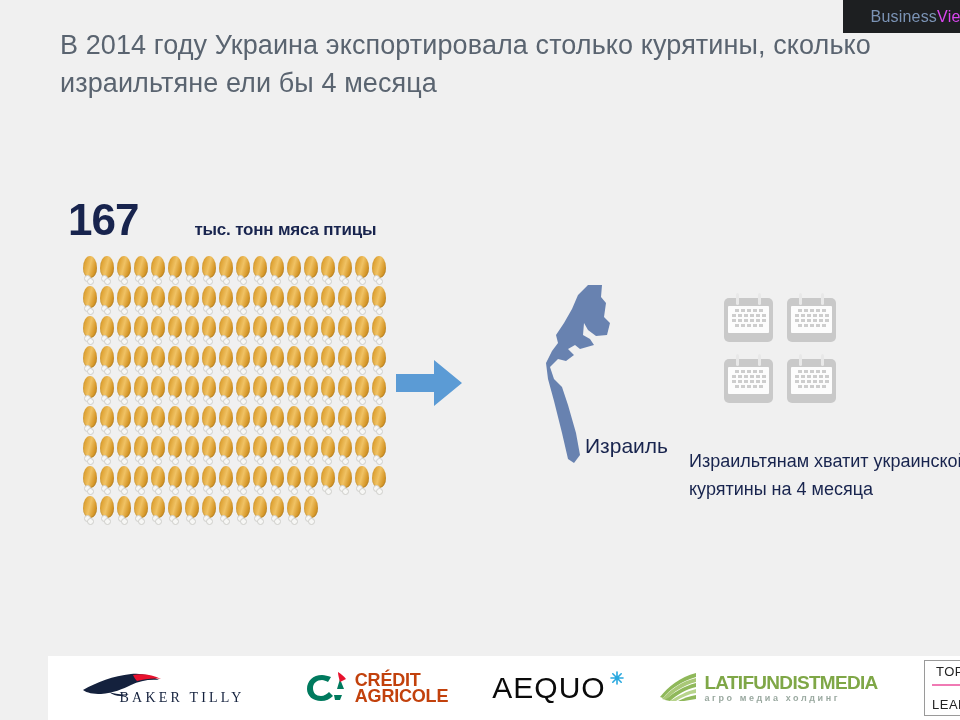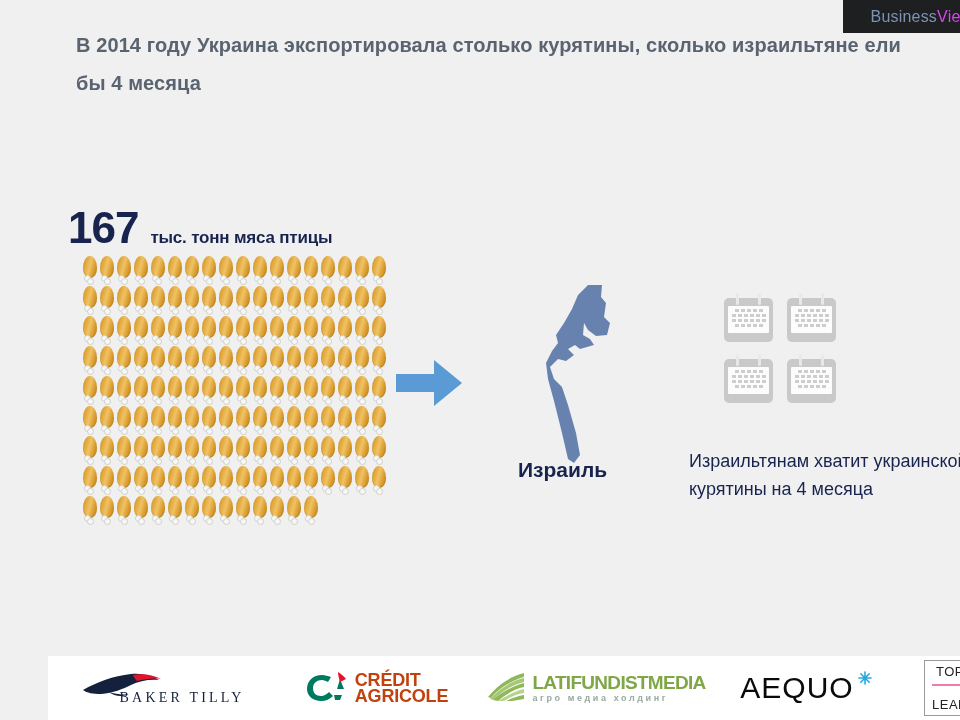--- a/index.html
+++ b/index.html
@@ -42,37 +42,38 @@
   }
   .brand-views {
     font-size: 16px;
     color: #d946ef;
     font-weight: 400;
   }
 
   
   .title {
     position: absolute;
-    left: 28px;
+    left: 12px;
     top: 26px;
     width: 830px;
-    font-size: 20px;
+    font-size: 27px;
     line-height: 38px;
     color: #5a6470;
-    font-weight: 700;
+    font-weight: 400;
     letter-spacing: .1px;
   }
 
   
   .stat-row {
     position: absolute;
     left: 20px;
-    top: 206px;
+    top: 198px;
     display: flex;
     align-items: baseline;
+    gap: 44px;
   }
   .stat-number {
     font-size: 44px;
     font-weight: 700;
     color: #18244e;
     letter-spacing: -1px;
     line-height: 1;
   }
   .stat-caption {
     font-size: 17px;
@@ -142,25 +143,25 @@
 
   
   .israel-map {
     position: absolute;
     left: 496px;
     top: 283px;
   }
   .israel-label {
     position: absolute;
     left: 470px;
-    top: 458px;
+    top: 434px;
     width: 150px;
-    text-align: left;
+    text-align: right;
     font-size: 21px;
-    font-weight: 700;
+    font-weight: 400;
     color: #18244e;
   }
 
   
   .calendars {
     position: absolute;
     left: 676px;
     top: 293px;
     width: 112px;
     display: flex;
@@ -1165,55 +1166,55 @@
             <path fill="#e8112d" d="M34,3 C37,5 40,7 42,10 C40,11 38,12 36,13 C35,9 34,6 34,3 Z"></path>
           </svg>
         </div>
         <div>
           <div class="ca-text">CRÉDIT</div>
           <div class="ca-text">AGRICOLE</div>
         </div>
       </div>
     </div>
 
+    <div class="logo-slot slot-aequo">
+      <div class="aequo-wrap">
+        <span class="aequo-text">AEQUO</span>
+        <span class="aequo-star">
+          <svg width="14" height="14" viewBox="0 0 14 14">
+            <g stroke="#29a8df" stroke-width="1.6" stroke-linecap="round">
+              <line x1="7" y1="1" x2="7" y2="13"></line>
+              <line x1="1" y1="7" x2="13" y2="7"></line>
+              <line x1="2.8" y1="2.8" x2="11.2" y2="11.2"></line>
+              <line x1="11.2" y1="2.8" x2="2.8" y2="11.2"></line>
+            </g>
+            <circle cx="7" cy="7" r="2.2" fill="#29a8df"></circle>
+          </svg>
+        </span>
+      </div>
+    </div>
+
     <div class="logo-slot slot-latifund">
       <div class="lat-wrap">
         <div>
           <svg width="40" height="30" viewBox="0 0 40 30">
             <path d="M2,26 C10,16 22,6 38,2 L38,6 C24,10 12,18 5,27 Z" fill="#8fb85a"></path>
             <path d="M4,28 C12,19 24,10 38,7 L38,11 C26,14 15,21 8,29 Z" fill="#a9c877"></path>
             <path d="M7,29 C15,22 26,15 38,12 L38,16 C28,18 19,24 12,30 Z" fill="#8fb85a"></path>
             <path d="M12,30 C20,25 29,20 38,18 L38,22 C31,23 24,26 18,30 Z" fill="#b7d48c"></path>
             <path d="M20,30 C26,27 32,25 38,24 L38,28 L26,30 Z" fill="#8fb85a"></path>
           </svg>
         </div>
         <div>
           <div class="lat-main">LATIFUNDISTMEDIA</div>
           <div class="lat-sub">агро медиа холдинг</div>
         </div>
       </div>
     </div>
 
-    <div class="logo-slot slot-aequo">
-      <div class="aequo-wrap">
-        <span class="aequo-text">AEQUO</span>
-        <span class="aequo-star">
-          <svg width="14" height="14" viewBox="0 0 14 14">
-            <g stroke="#29a8df" stroke-width="1.6" stroke-linecap="round">
-              <line x1="7" y1="1" x2="7" y2="13"></line>
-              <line x1="1" y1="7" x2="13" y2="7"></line>
-              <line x1="2.8" y1="2.8" x2="11.2" y2="11.2"></line>
-              <line x1="11.2" y1="2.8" x2="2.8" y2="11.2"></line>
-            </g>
-            <circle cx="7" cy="7" r="2.2" fill="#29a8df"></circle>
-          </svg>
-        </span>
-      </div>
-    </div>
-
     <div class="logo-slot slot-toplead">
       <div class="toplead-box">
         <div class="tl-top">TOP</div>
         <div class="tl-lead">LEAD</div>
       </div>
     </div>
 
   </div>
 </div>
 

